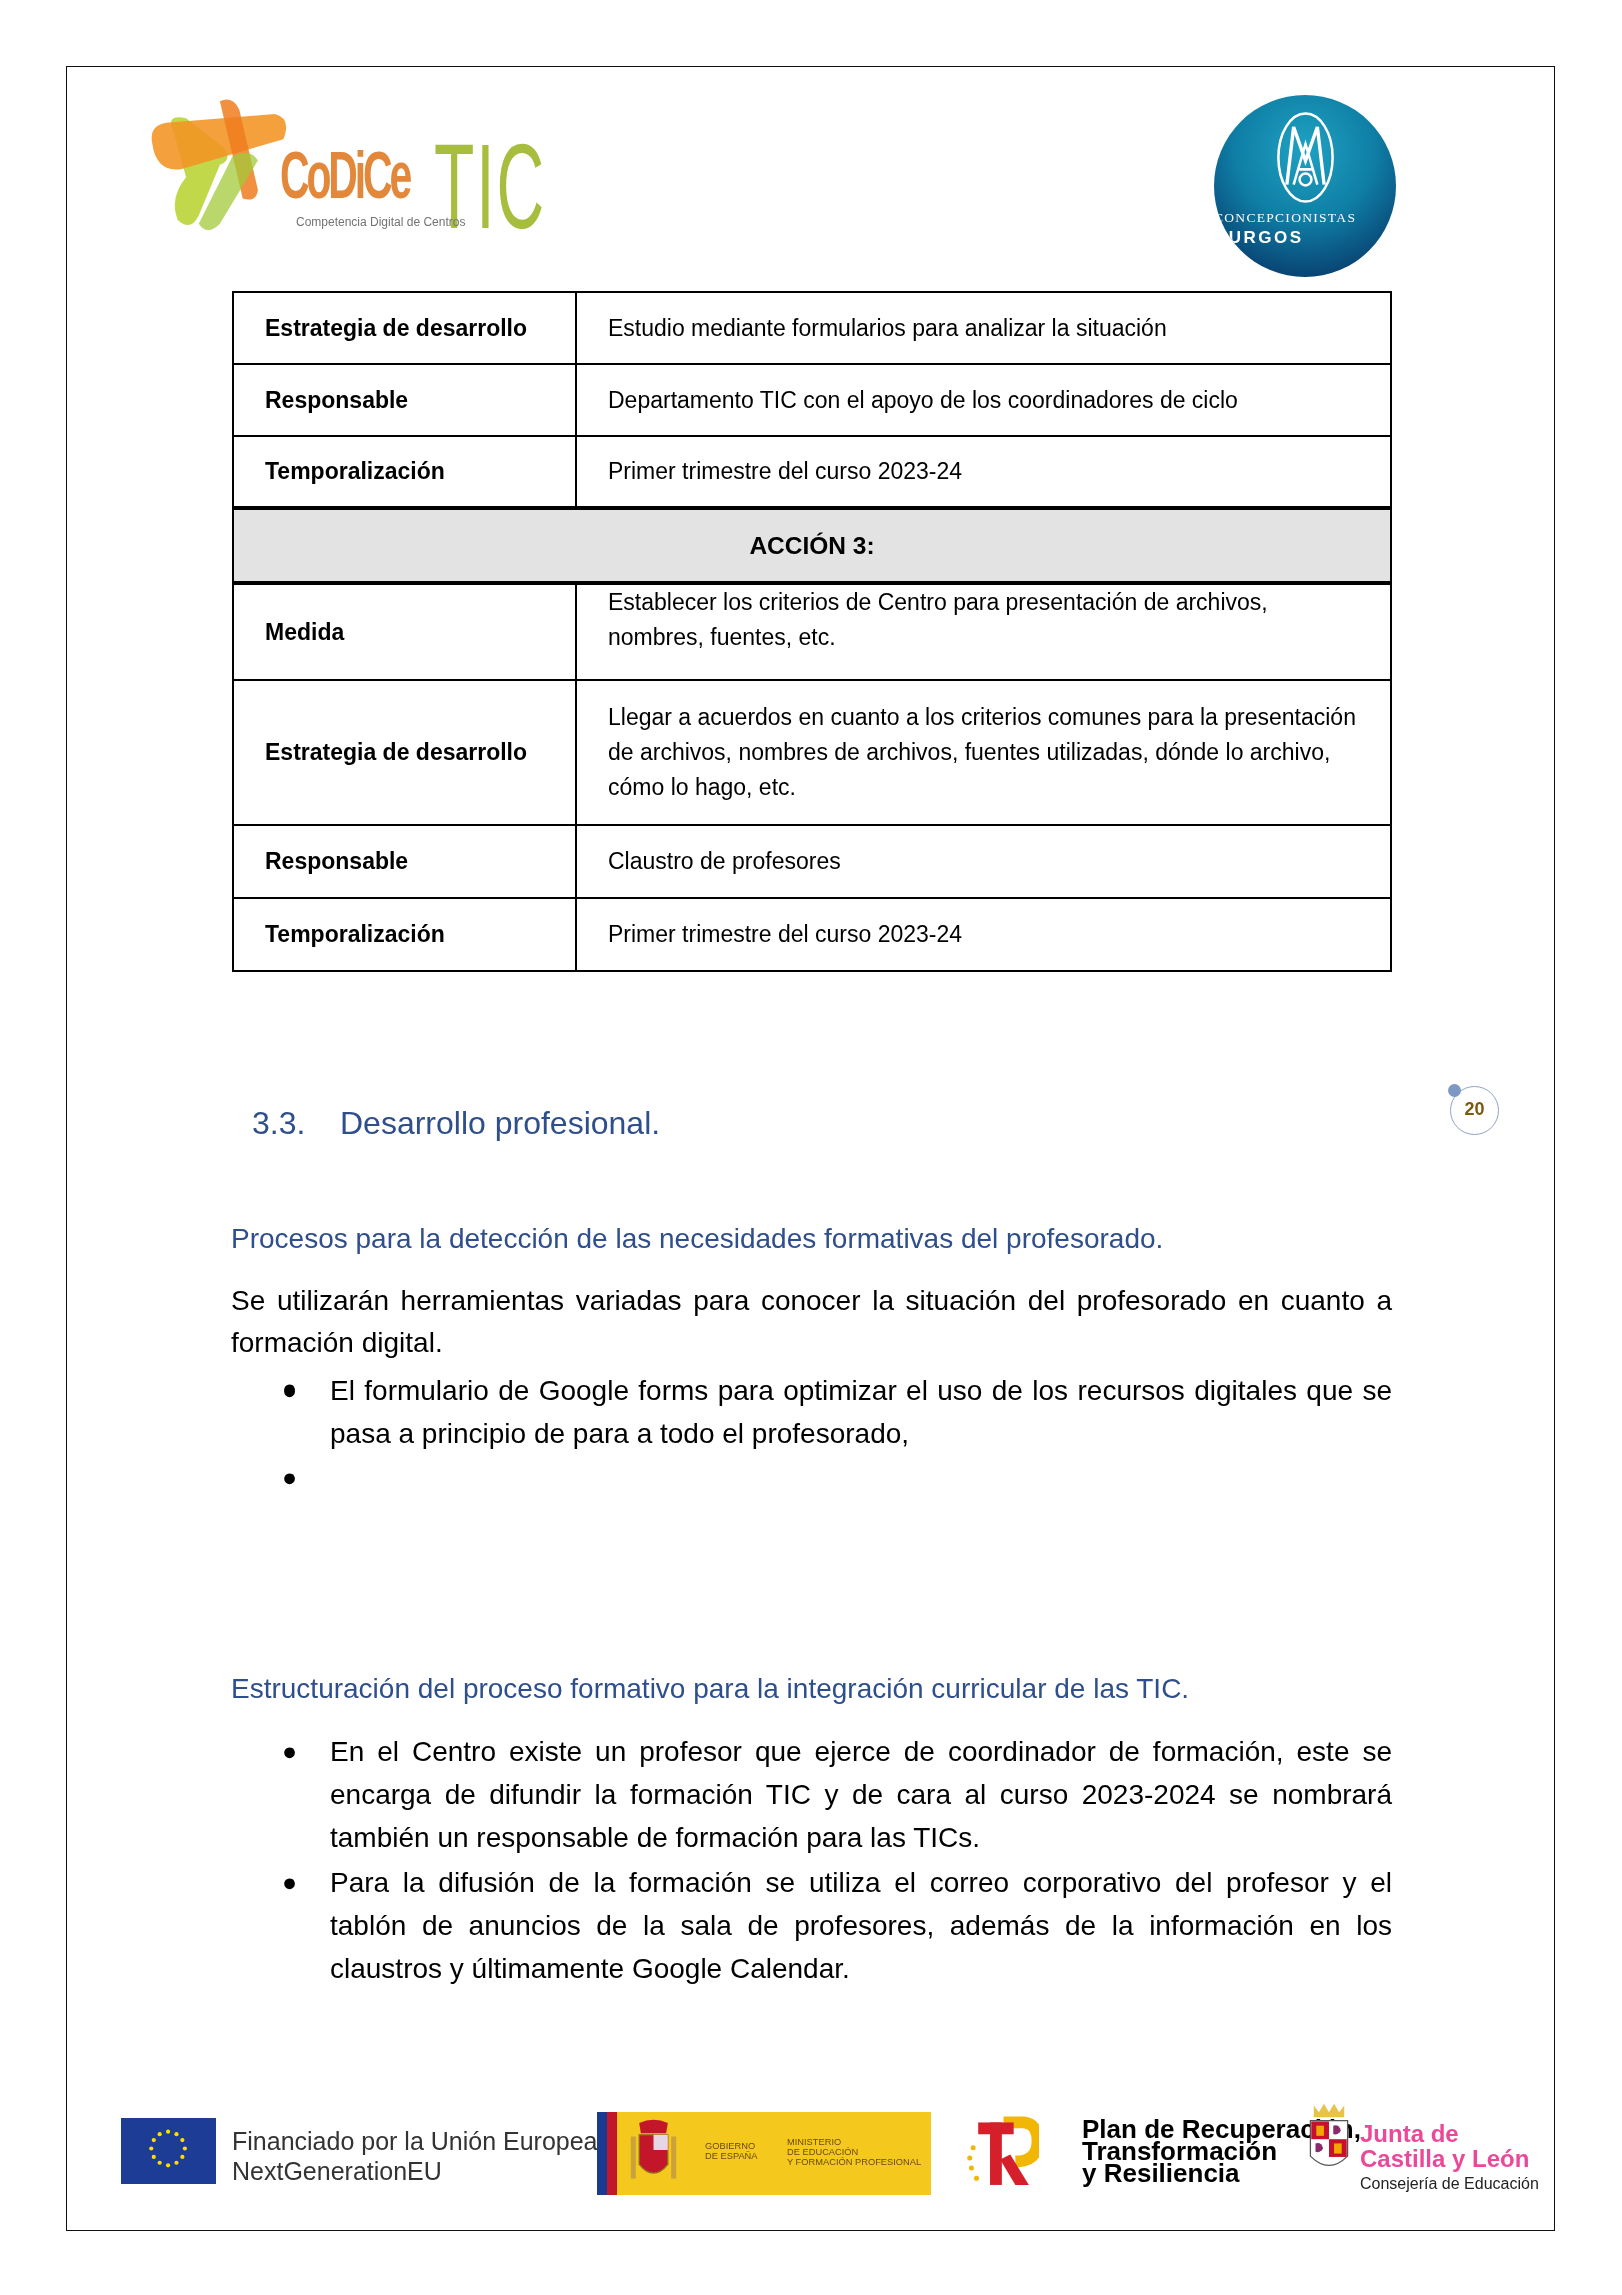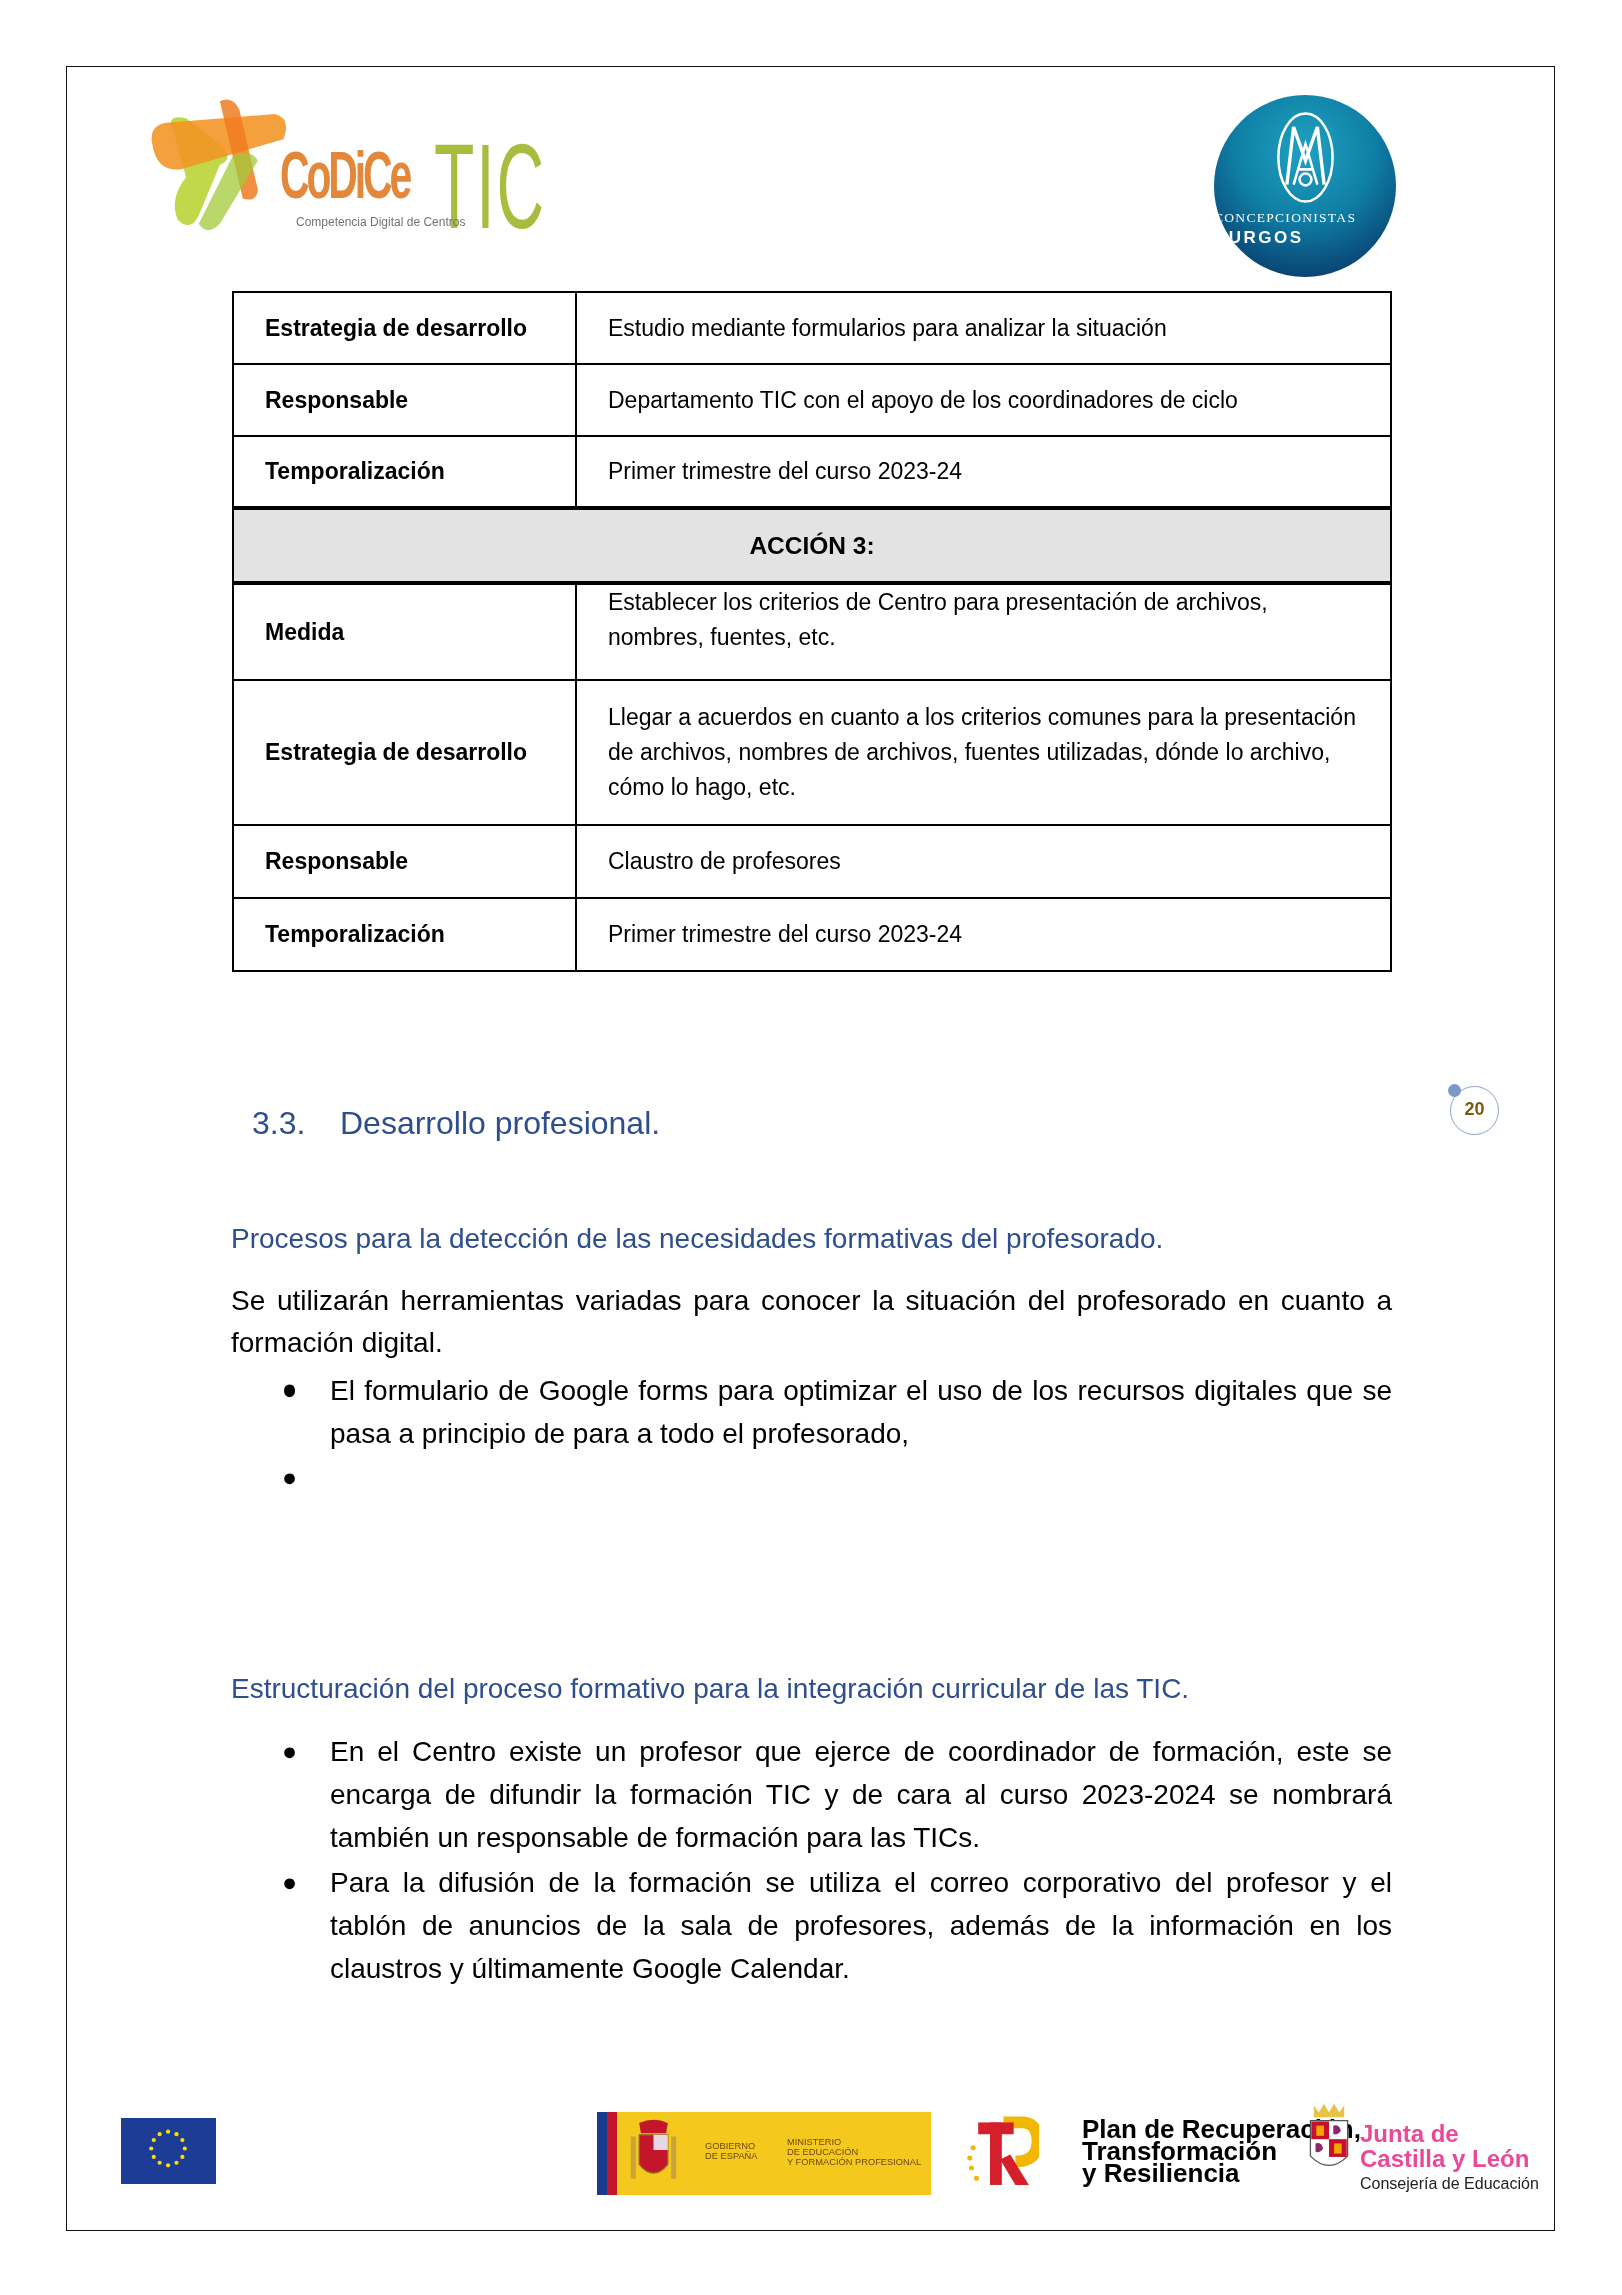--- a/index.html
+++ b/index.html
@@ -158,20 +158,24 @@
         <circle cx="73" cy="46" r="2.5"></circle>
           <circle cx="66" cy="53" r="2.5"></circle>
           <circle cx="56" cy="56" r="2.5"></circle>
           <circle cx="46" cy="53" r="2.5"></circle>
         <circle cx="39" cy="46" r="2.5"></circle>
           <circle cx="36" cy="36" r="2.5"></circle>
           <circle cx="39" cy="26" r="2.5"></circle>
           <circle cx="46" cy="19" r="2.5"></circle>
       </g>
     </svg>
+  </div>
+  <div class="eu-text">
+    <div>Financiado por la Unión Europea</div>
+    <div>NextGenerationEU</div>
   </div>
 
   <div class="gob-block">
     <div class="gob-stripe-blue"></div>
     <div class="gob-stripe-red"></div>
     <svg class="gob-shield" viewBox="0 0 58 82">
       <rect x="2" y="22" width="6" height="50" fill="#c9a33a"></rect>
       <rect x="50" y="22" width="6" height="50" fill="#c9a33a"></rect>
       <path d="M12 6 Q29 -2 46 6 L44 18 L14 18 Z" fill="#c4162a"></path>
       <path d="M12 20 L46 20 L46 55 Q29 76 12 55 Z" fill="#c4162a" stroke="#8a6d1f" stroke-width="1.5"></path>

